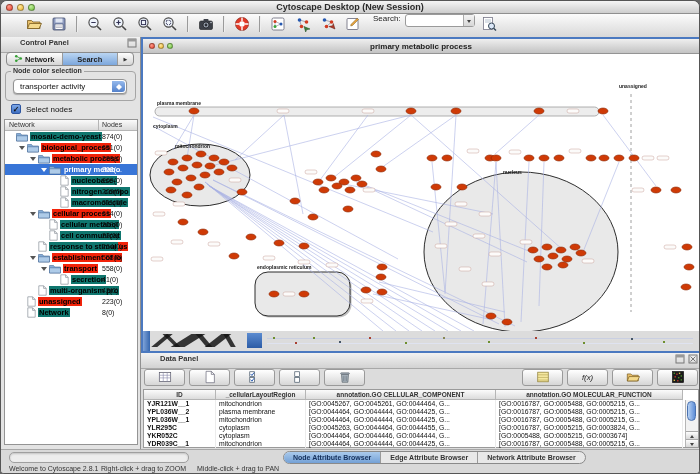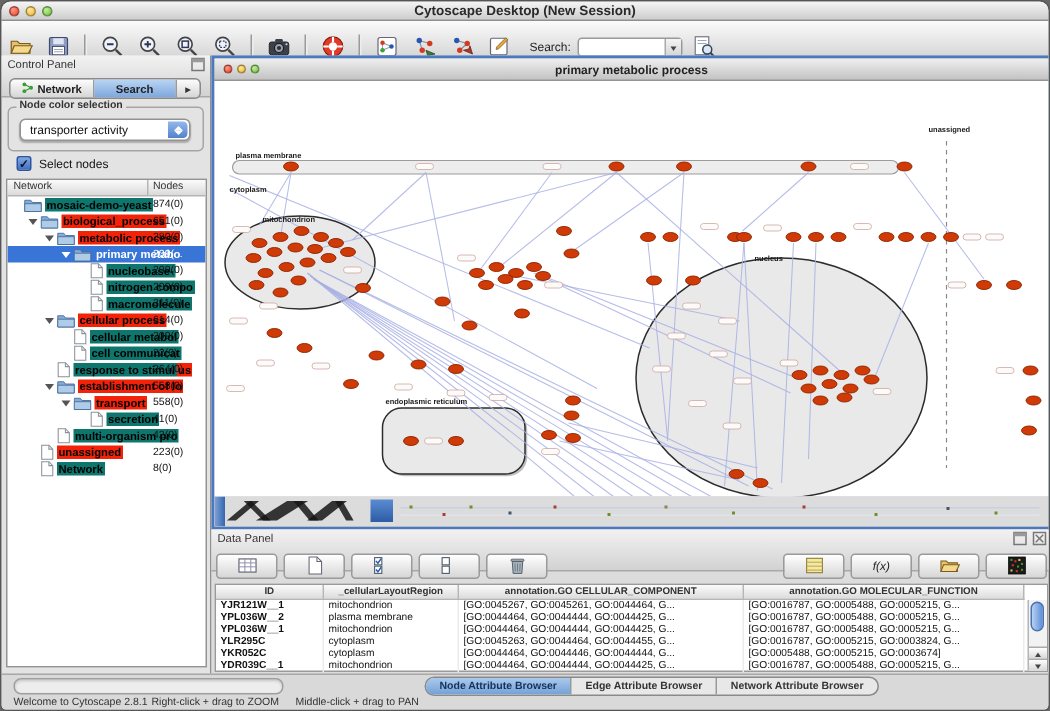--- a/index.html
+++ b/index.html
@@ -9,32 +9,32 @@
   
   .titlebar{position:absolute;left:0;top:0;width:100%;height:13px;background:linear-gradient(#f5f5f5,#cdcdcd);border-bottom:1px solid #8f8f8f;}
   .lights{position:absolute;left:5px;top:3px;display:flex;gap:4px;}
   .light{width:7px;height:7px;border-radius:50%;border:0.5px solid rgba(0,0,0,.35);}
   .light.r{background:radial-gradient(circle at 35% 30%,#ff9a8a,#e8442e);}
   .light.y{background:radial-gradient(circle at 35% 30%,#ffe9a0,#f0b52e);}
   .light.g{background:radial-gradient(circle at 35% 30%,#c4f0a0,#6fc03a);}
   .wtitle{position:absolute;left:0;right:0;top:0;height:17px;line-height:13px;text-align:center;font-size:9px;font-weight:bold;color:#2a2a2a;}
 
   
-  .toolbar{position:absolute;left:0;top:13px;width:100%;height:35px;background:linear-gradient(#fbfbfb,#c7c7c7);border-bottom:1px solid #878787;display:flex;align-items:center;padding:0 0;}
+  .toolbar{position:absolute;left:0;top:13px;width:100%;height:35px;background:linear-gradient(#fbfbfb,#c7c7c7);border-bottom:1px solid #878787;display:flex;align-items:flex-start;padding:0 20px;}
   .tbtn{border:none;background:none;padding:0;margin:0 3px;width:19px;height:19px;cursor:default;}
   .icn svg{width:16px;height:16px;display:block;margin:auto;}
   .tsep{width:1px;height:16px;background:#9a9a9a;margin:0 5px;box-shadow:1px 0 0 #eee;}
   .search-label{font-size:8px;color:#222;margin:0 4px 0 8px;}
   .search-field{width:70px;height:13px;background:#fff;border:1px solid #9a9a9a;border-radius:3px;position:relative;font-size:8px;line-height:12px;padding-left:3px;color:#333;}
   .search-arrow{position:absolute;right:0;top:0;bottom:0;width:11px;border-left:1px solid #aaa;background:linear-gradient(#f4f4f4,#d6d6d6);}
   .search-arrow i{position:absolute;left:3px;top:5px;border-left:2.5px solid transparent;border-right:2.5px solid transparent;border-top:3.5px solid #444;}
 
   
   .cpanel{position:absolute;left:0;top:36px;width:140px;height:412px;background:#e3e3e3;border-right:1px solid #909090;}
-  .panel-head{position:absolute;left:0;top:0;width:100%;height:28px;background:linear-gradient(#f2f2f2,#d2d2d2);border-bottom:1px solid #a8a8a8;font-size:7.5px;font-weight:normal;color:#333;line-height:12px;padding-left:4px;}
+  .panel-head{position:absolute;left:0;top:0;width:100%;height:16px;background:linear-gradient(#f2f2f2,#d2d2d2);border-bottom:1px solid #a8a8a8;font-size:7.5px;font-weight:bold;color:#333;line-height:12px;padding-left:19px;}
   .panel-head .mini{position:absolute;right:3px;top:1px;width:10px;height:10px;}
   .cp-tabs{position:absolute;left:5px;top:15px;width:128px;height:14px;display:flex;border:1px solid #8a8a8a;border-radius:4px;overflow:hidden;background:linear-gradient(#fdfdfd,#d5d5d5);}
   .cp-tab{flex:1;display:flex;align-items:center;justify-content:center;gap:2px;font-size:7.5px;font-weight:bold;color:#222;border-right:1px solid #9a9a9a;}
   .cp-tab.active{background:linear-gradient(#bad5f2,#7ca7dd);}
   .cp-tab-arrow{width:15px;display:flex;align-items:center;justify-content:center;font-size:5px;color:#333;}
   .groupbox{position:absolute;left:4px;top:34px;width:131px;height:30px;border:1px solid #a5a5a5;border-radius:4px;}
   .groupbox .legend{position:absolute;left:5px;top:-5px;background:#e3e3e3;padding:0 2px;font-size:7px;font-weight:bold;color:#333;}
   .dropdown{position:absolute;left:7px;top:7px;width:114px;height:15px;background:#fff;border:1px solid #939393;border-radius:4px;box-shadow:0 1px 1px rgba(0,0,0,.25);font-size:8px;line-height:13px;padding-left:6px;color:#111;}
   .dd-btn{position:absolute;right:1px;top:1px;bottom:1px;width:13px;border-radius:0 3px 3px 0;background:linear-gradient(#95b9ec,#5381cb);}
   .dd-btn i{position:absolute;left:3.5px;border-left:3px solid transparent;border-right:3px solid transparent;}

